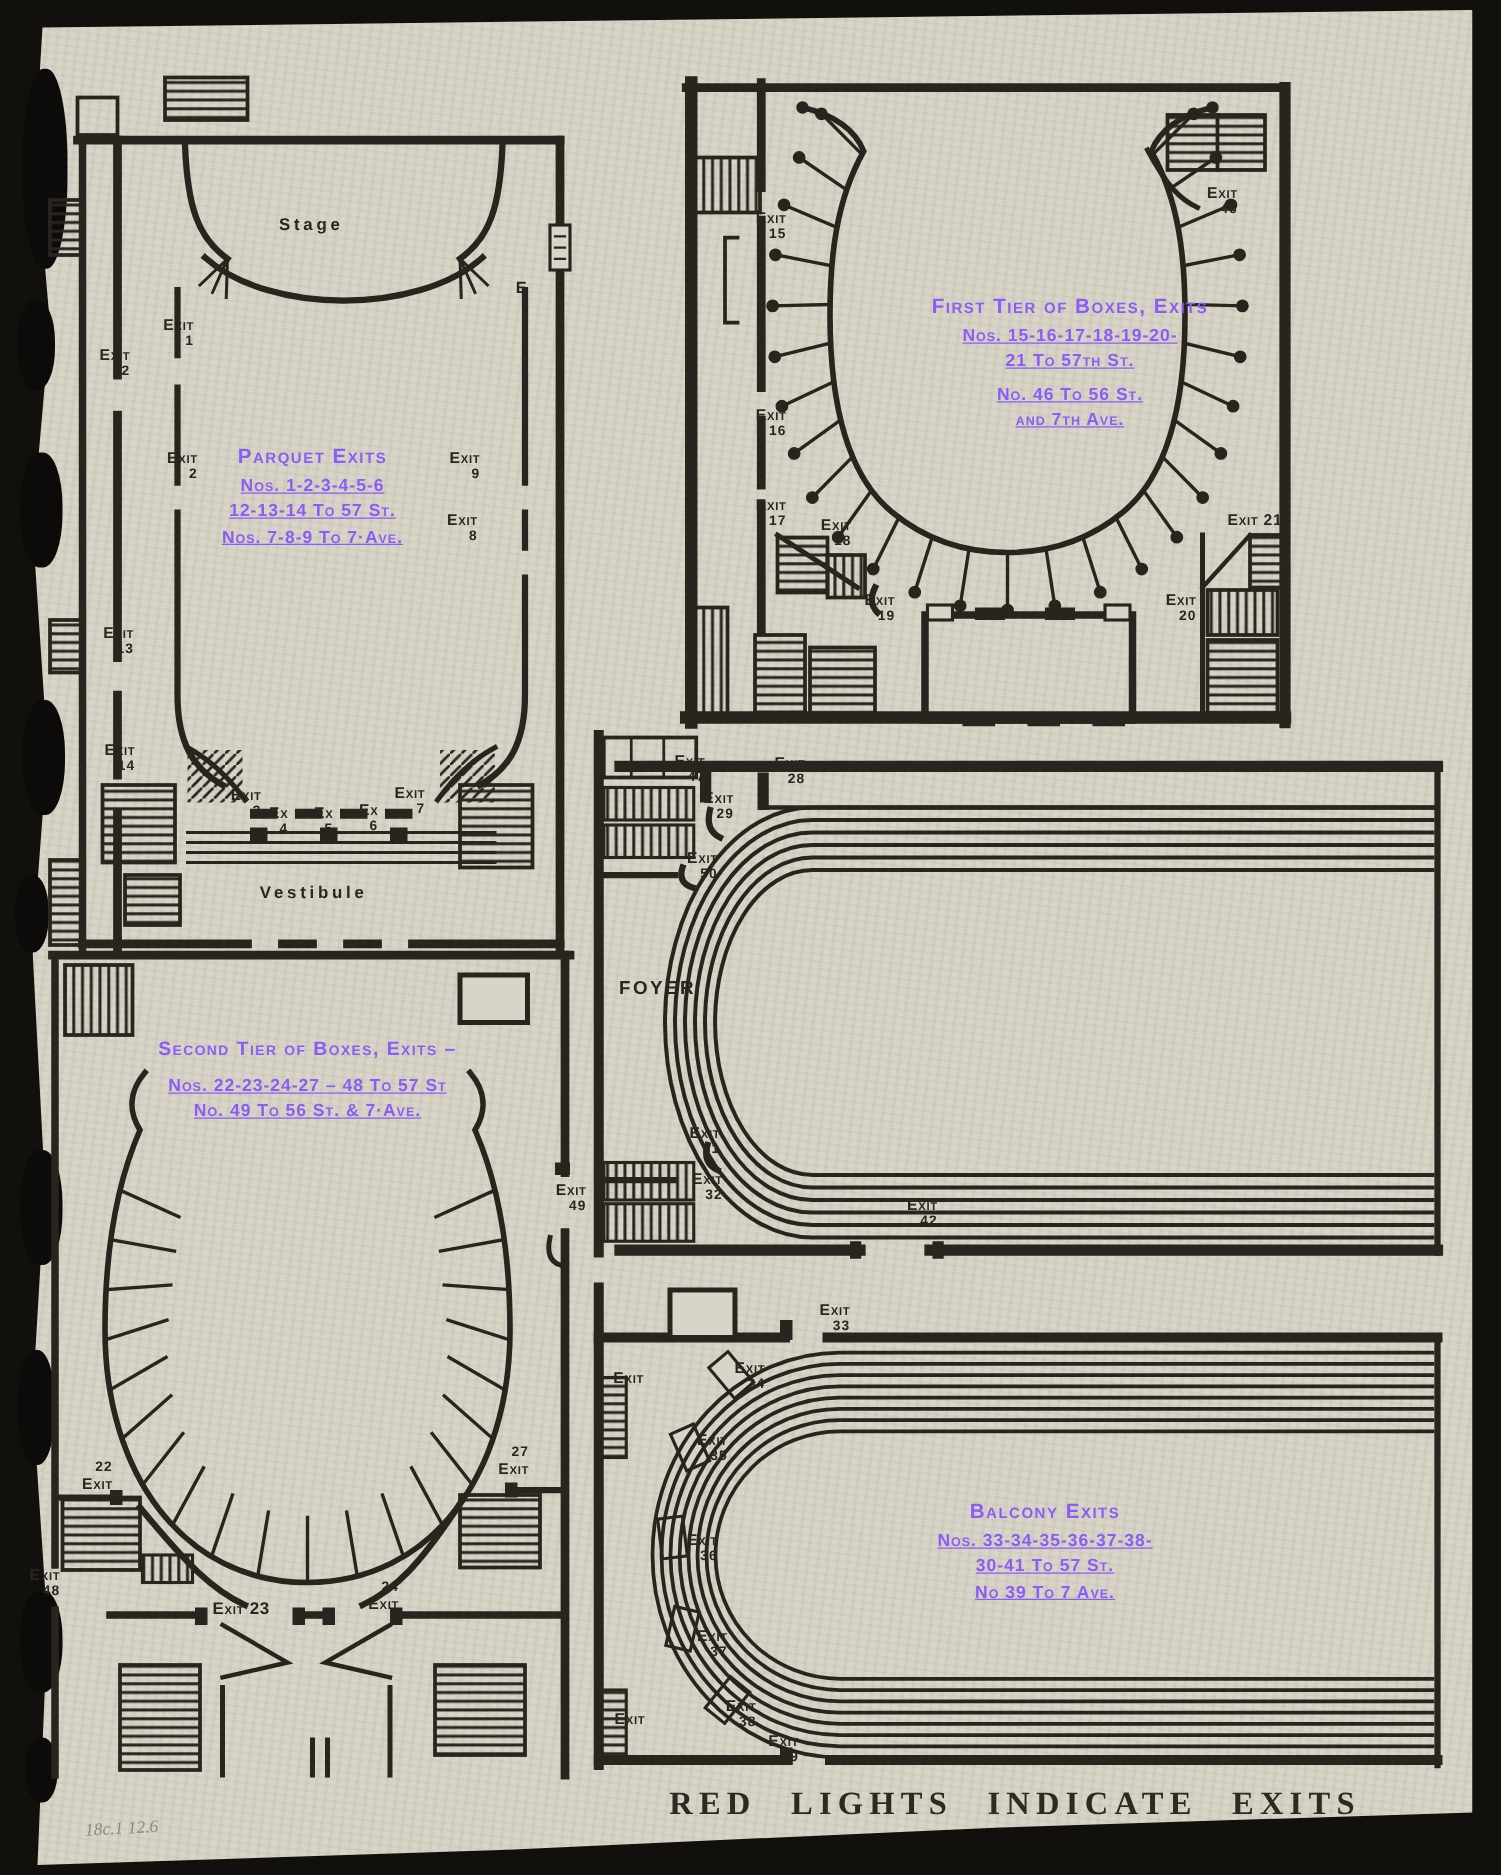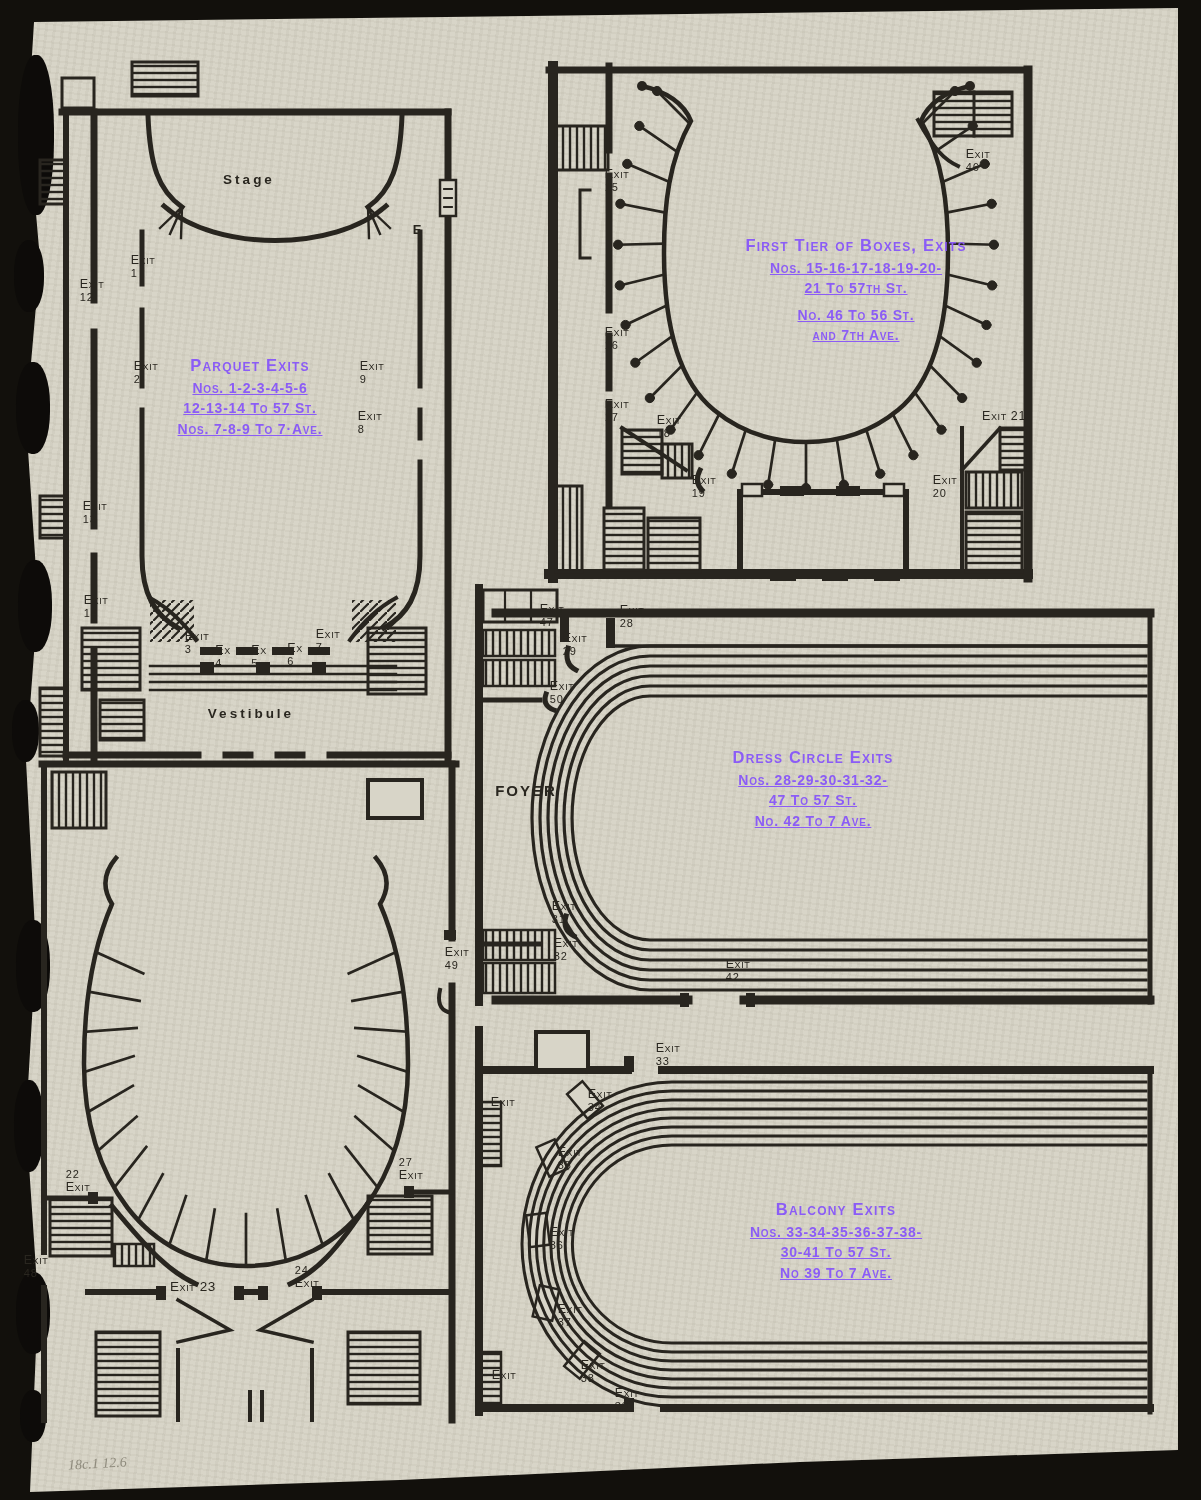--- a/index.html
+++ b/index.html
@@ -6,22 +6,22 @@
   #canvas{position:relative;width:1201px;height:1500px;background:#12100c;overflow:hidden;
           font-family:"Liberation Sans",sans-serif;}
   #paper{position:absolute;left:0;top:0;width:1201px;height:1500px;background:#d8d5c8;
          clip-path:polygon(34px 22px,1178px 8px,1178px 1450px,800px 1462px,400px 1480px,30px 1492px,
            38px 1300px,26px 1120px,36px 950px,26px 760px,38px 600px,26px 420px,40px 260px,28px 120px);}
   #paper::after{content:"";position:absolute;inset:0;pointer-events:none;
     background-image:repeating-linear-gradient(7deg,rgba(120,112,90,.06) 0 2px,transparent 2px 6px),
                      repeating-linear-gradient(97deg,rgba(90,84,66,.05) 0 3px,transparent 3px 8px);}
   .blob{position:absolute;background:#0d0b09;border-radius:46%;}
   svg#plans{position:absolute;left:0;top:0;}
-  .xl{position:absolute;transform:translateX(-50%);text-align:left;color:#29261f;
-      font-variant:small-caps;font-weight:400;line-height:13px;white-space:nowrap;z-index:5;}
+  .xl{position:absolute;transform:translateX(-50%);text-align:right;color:#29261f;
+      font-variant:small-caps;font-weight:700;line-height:13px;white-space:nowrap;z-index:5;}
   .xl .w{display:block;font-size:12.5px;letter-spacing:.6px;}
   .xl .n{display:block;font-size:11px;letter-spacing:1px;}
   .tb{position:absolute;transform:translateX(-50%);text-align:center;color:#8b5cf6;
       font-variant:small-caps;font-weight:700;z-index:5;white-space:nowrap;}
   .tb .t{font-size:16.5px;letter-spacing:1.2px;margin-bottom:3px;}
   .tb .l{font-size:14px;line-height:1.45;letter-spacing:.8px;text-decoration:underline;}
   .tb .sp{height:6px;}
   .room{position:absolute;transform:translateX(-50%);color:#29261f;font-weight:700;z-index:5;
         font-size:13.5px;letter-spacing:3px;white-space:nowrap;}
   #footer{position:absolute;left:812px;top:1428px;transform:translateX(-50%);
@@ -324,32 +324,32 @@
     <div class="l">Nos. 7-8-9 To 7·Ave.</div>
   </div>
   <div class="tb" style="left:856px;top:236px;">
     <div class="t">First Tier of Boxes, Exits</div>
     <div class="l">Nos. 15-16-17-18-19-20-</div>
     <div class="l">21 To 57th St.</div>
     <div class="sp"></div>
     <div class="l">No. 46 To 56 St.</div>
     <div class="l">and 7th Ave.</div>
   </div>
-  <div class="tb" style="left:813px;top:748px;">
-    <div class="t">Dress Circle Exits</div>
-    <div class="l">Nos. 28-29-30-31-32-</div>
-    <div class="l">47 To 57 St.</div>
-    <div class="l">No. 42 To 7 Ave.</div>
-  </div>
   <div class="tb" style="left:836px;top:1200px;">
     <div class="t">Balcony Exits</div>
     <div class="l">Nos. 33-34-35-36-37-38-</div>
     <div class="l">30-41 To 57 St.</div>
     <div class="l">No 39 To 7 Ave.</div>
   </div>
+  <div class="tb" style="left:246px;top:831px;">
+    <div class="t" style="font-size:15.5px;">Second Tier of Boxes, Exits –</div>
+    <div class="sp"></div>
+    <div class="l">Nos. 22-23-24-27 – 48 To 57 St</div>
+    <div class="l">No. 49 To 56 St. &amp; 7·Ave.</div>
+  </div>
 
   <div class="xl" style="left:143px;top:254px;">
       <span class="w">Exit</span>
       <span class="n">1</span>
     </div>
   <div class="xl" style="left:146px;top:360px;">
       <span class="w">Exit</span>
       <span class="n">2</span>
     </div>
   <div class="xl" style="left:197px;top:630px;">
@@ -502,14 +502,15 @@
     </div>
   <div class="xl" style="left:36px;top:1254px;">
       <span class="w">Exit</span>
       <span class="n">48</span>
     </div>
   <div class="xl" style="left:457px;top:946px;">
       <span class="w">Exit</span>
       <span class="n">49</span>
     </div>
 
+  <div id="footer">RED LIGHTS INDICATE EXITS</div>
   <div id="pencil">18c.1 12.6</div>
 </div>
 
 </body></html>

